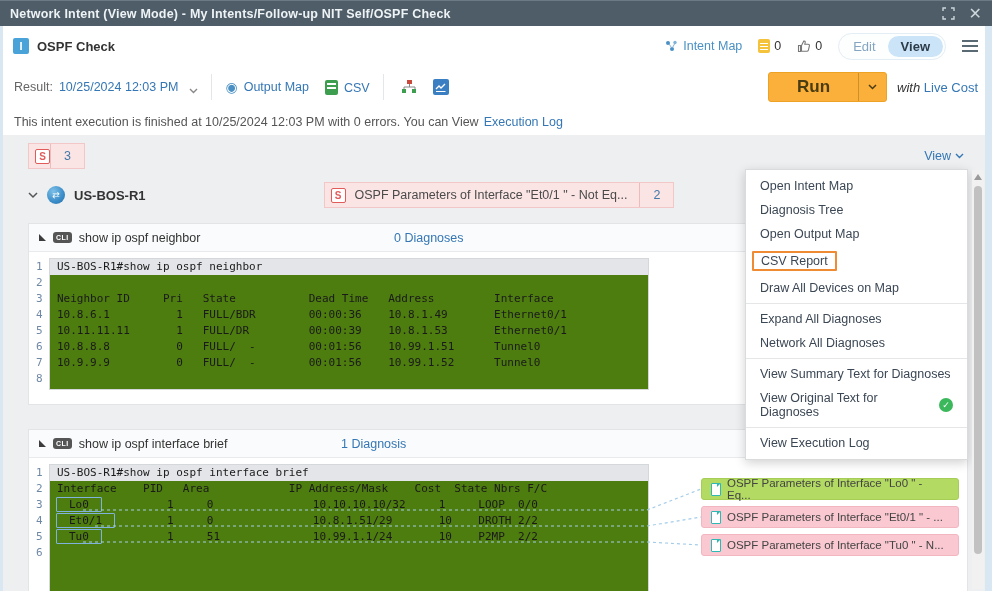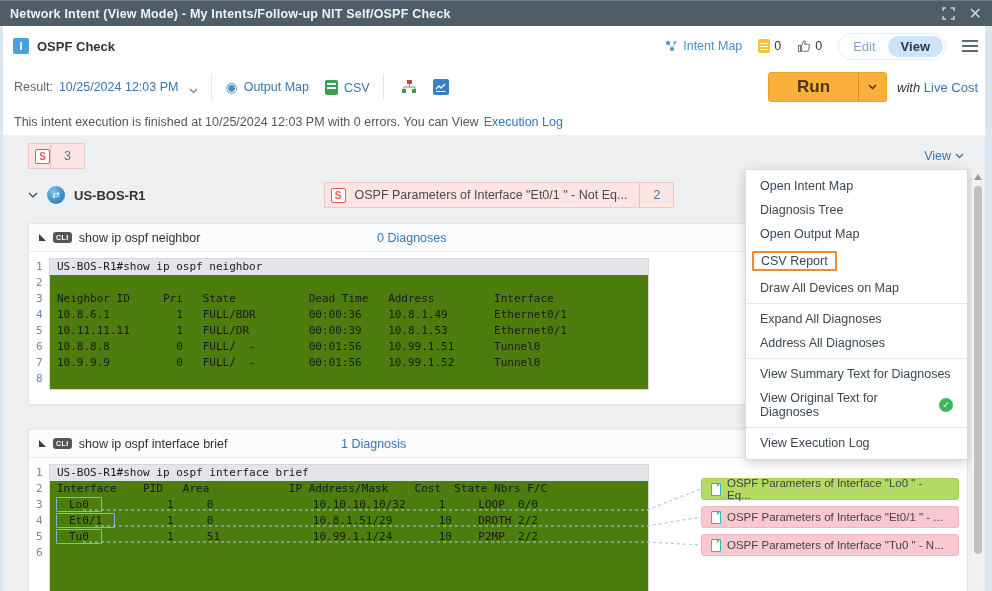--- a/index.html
+++ b/index.html
@@ -95,21 +95,21 @@
 
   
   .card { position:relative; background:#fff; border:1px solid #e2e4e6; width:940px; }
   .card1 { margin-top:14px; height:182px; }
   .card2 { margin-top:24px; height:168px; }
   .card-h { height:28px; display:flex; align-items:center; padding:0 10px; background:#fafbfc; border-bottom:1px solid #e8eaeb; position:relative;}
   .tri { width:0; height:0; border-bottom:7px solid #3c3c3c; border-right:7px solid transparent; margin-right:7px; }
   .cli-chip { background:#555; color:#fff; font-size:7px; font-weight:bold; letter-spacing:.5px; border-radius:3px; padding:2px 3px; margin-right:7px;}
   .cmd { font-size:12.5px; color:#333; }
   .diag-link { position:absolute; color:#3577b5; font-size:12.5px; cursor:pointer; }
-  .card1 .diag-link { left:348px; }
+  .card1 .diag-link { left:365px; }
   .card2 .diag-link { left:312px; }
 
   .codewrap { display:flex; padding-top:6px; }
   .gutter { width:20px; padding-top:1px; text-align:left; padding-left:7px; }
   .gutter .ln { font-size:11px; line-height:16px; color:#6f88a5; font-family:"DejaVu Sans Mono", monospace;}
   .codebox { width:600px; border:1px solid #d5d8da; background:#4d7c0f; }
   .card1 .codebox { height:132px; }
   .card2 .codebox { height:130px; }
   .cl { font-family:"DejaVu Sans Mono", monospace; font-size:11px; line-height:16px; white-space:pre; color:#1a1a1a; padding-left:7px; min-height:16px;}
   .cl.hl { background:#e3e5e8; }
@@ -368,21 +368,21 @@
         <span class="menu-label boxed">CSV Report</span>
       </div>
       <div class="menu-item">
         <span class="menu-label">Draw All Devices on Map</span>
       </div>
       <div class="menu-divider"></div>
       <div class="menu-item">
         <span class="menu-label">Expand All Diagnoses</span>
       </div>
       <div class="menu-item">
-        <span class="menu-label">Address All Diagnoses</span>
+        <span class="menu-label">Network All Diagnoses</span>
       </div>
       <div class="menu-divider"></div>
       <div class="menu-item">
         <span class="menu-label">View Summary Text for Diagnoses</span>
       </div>
       <div class="menu-item">
         <span class="menu-label">View Original Text for Diagnoses</span>
         <span class="check">✓</span>
       </div>
       <div class="menu-divider"></div>

